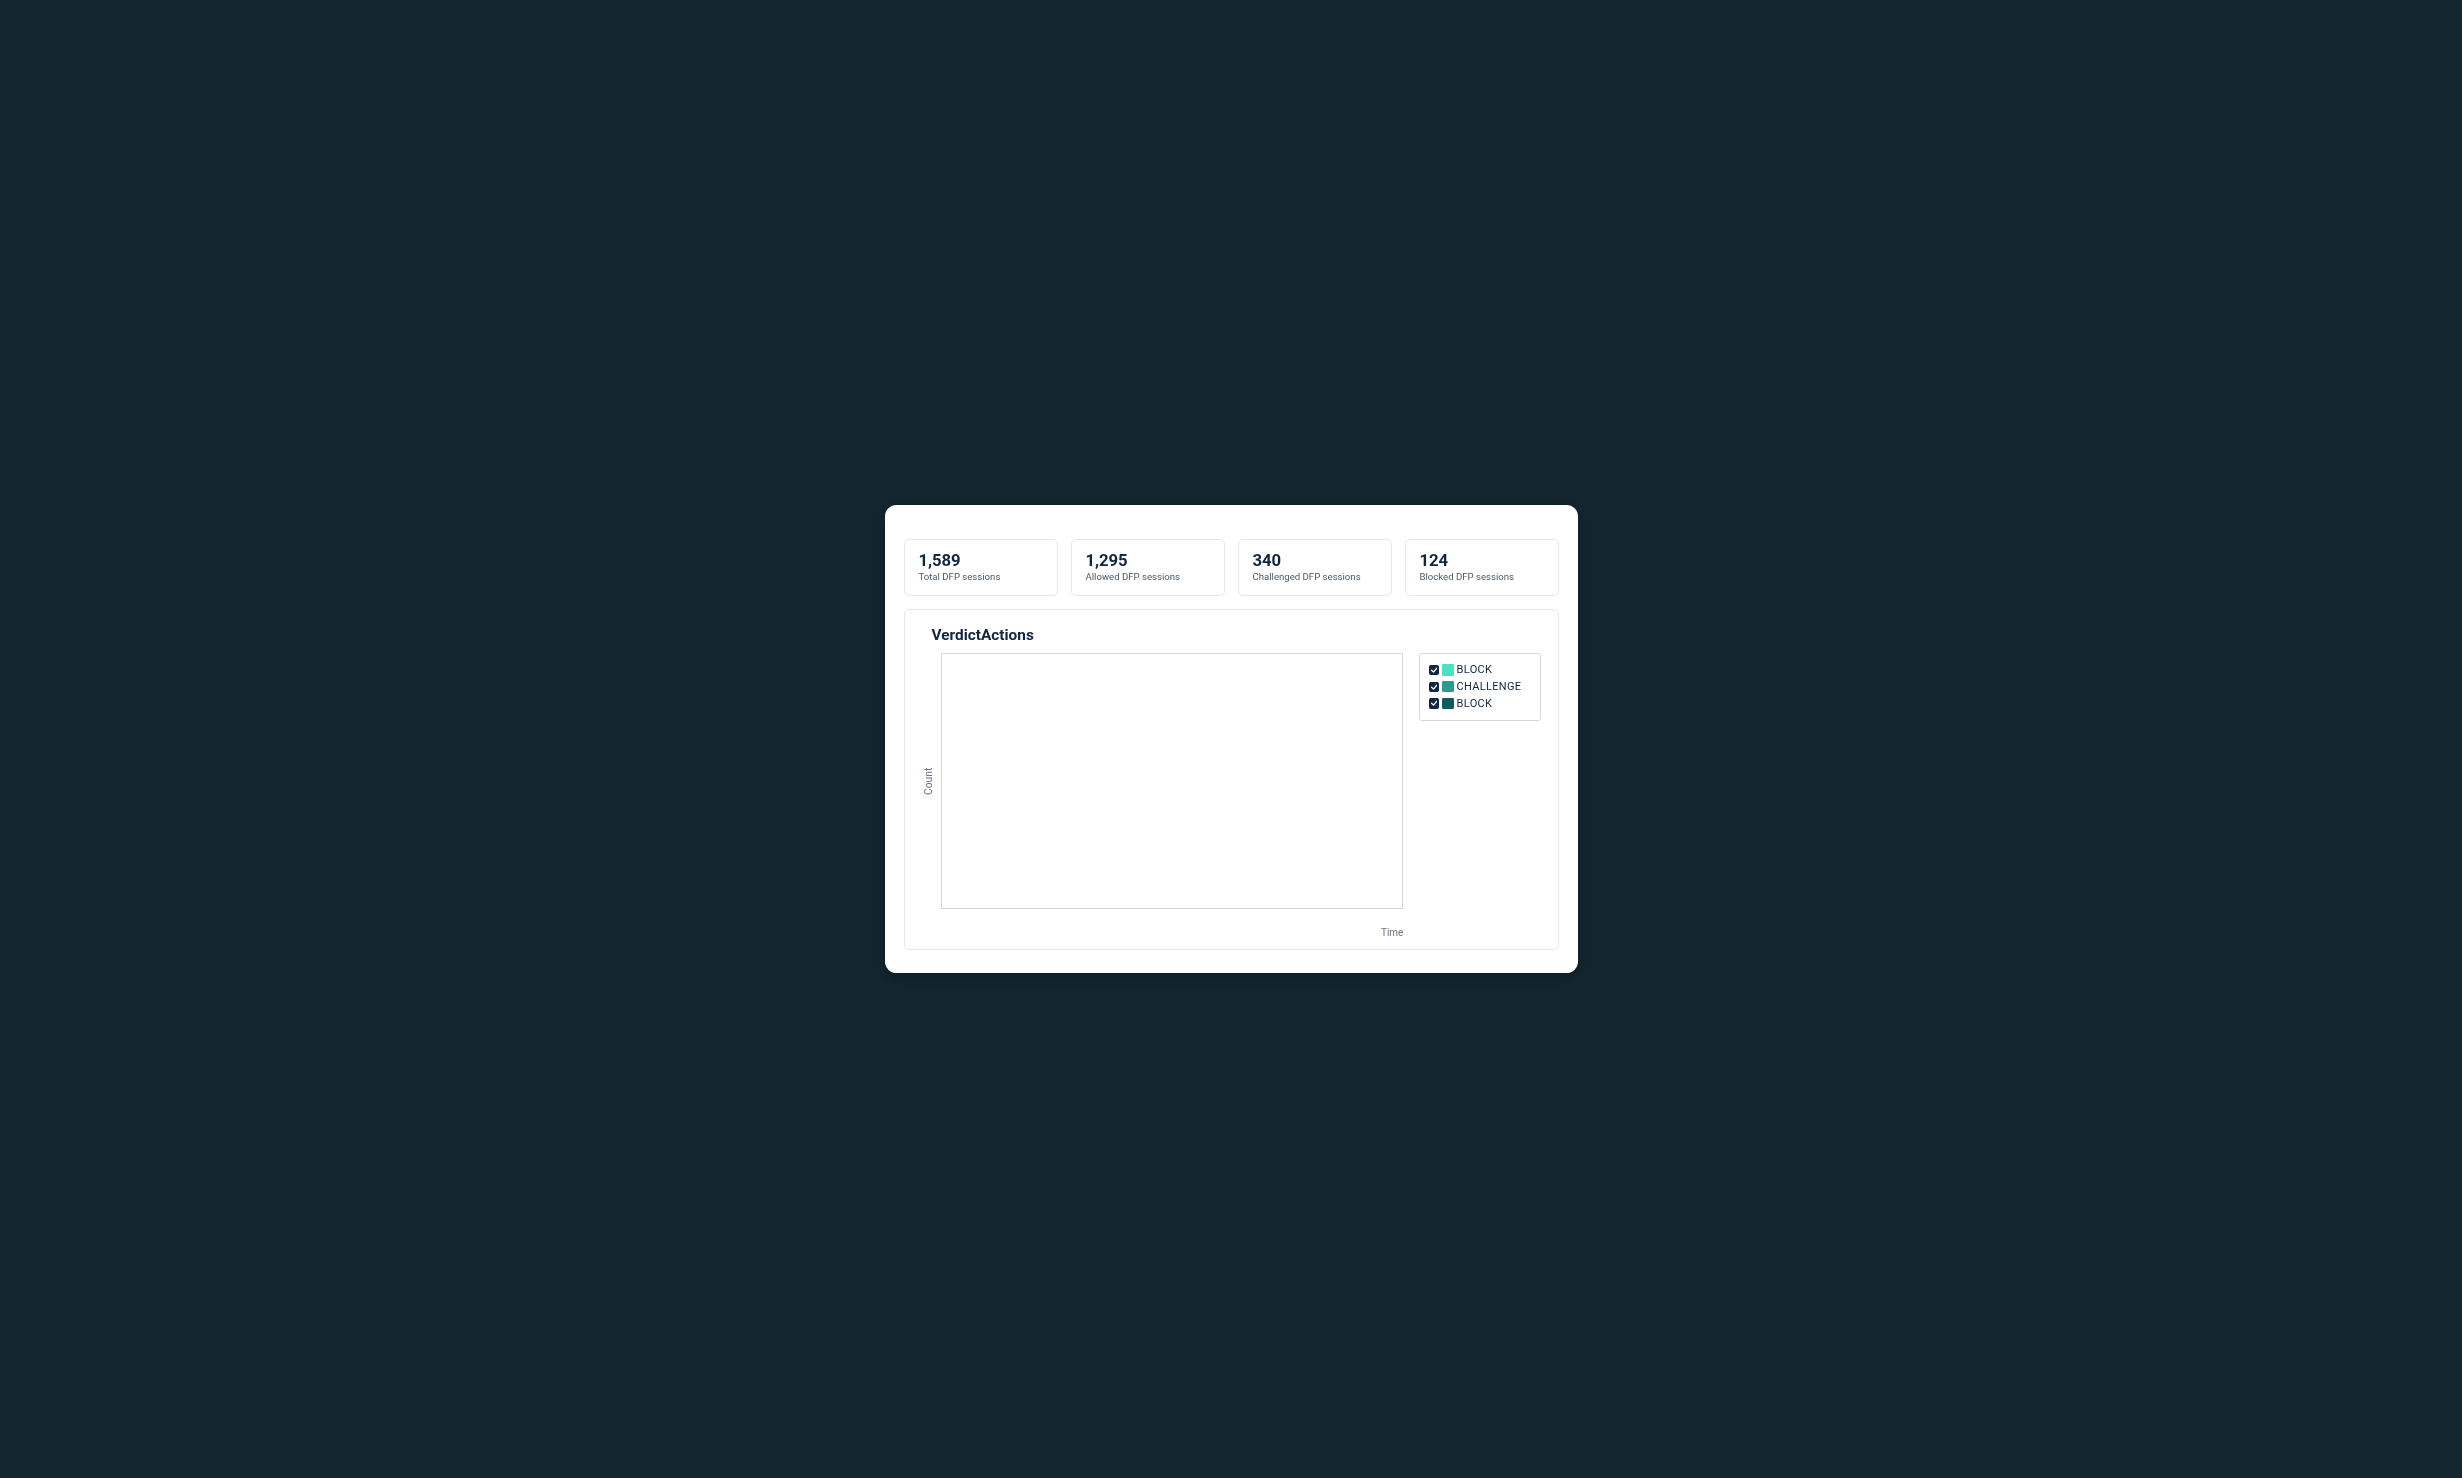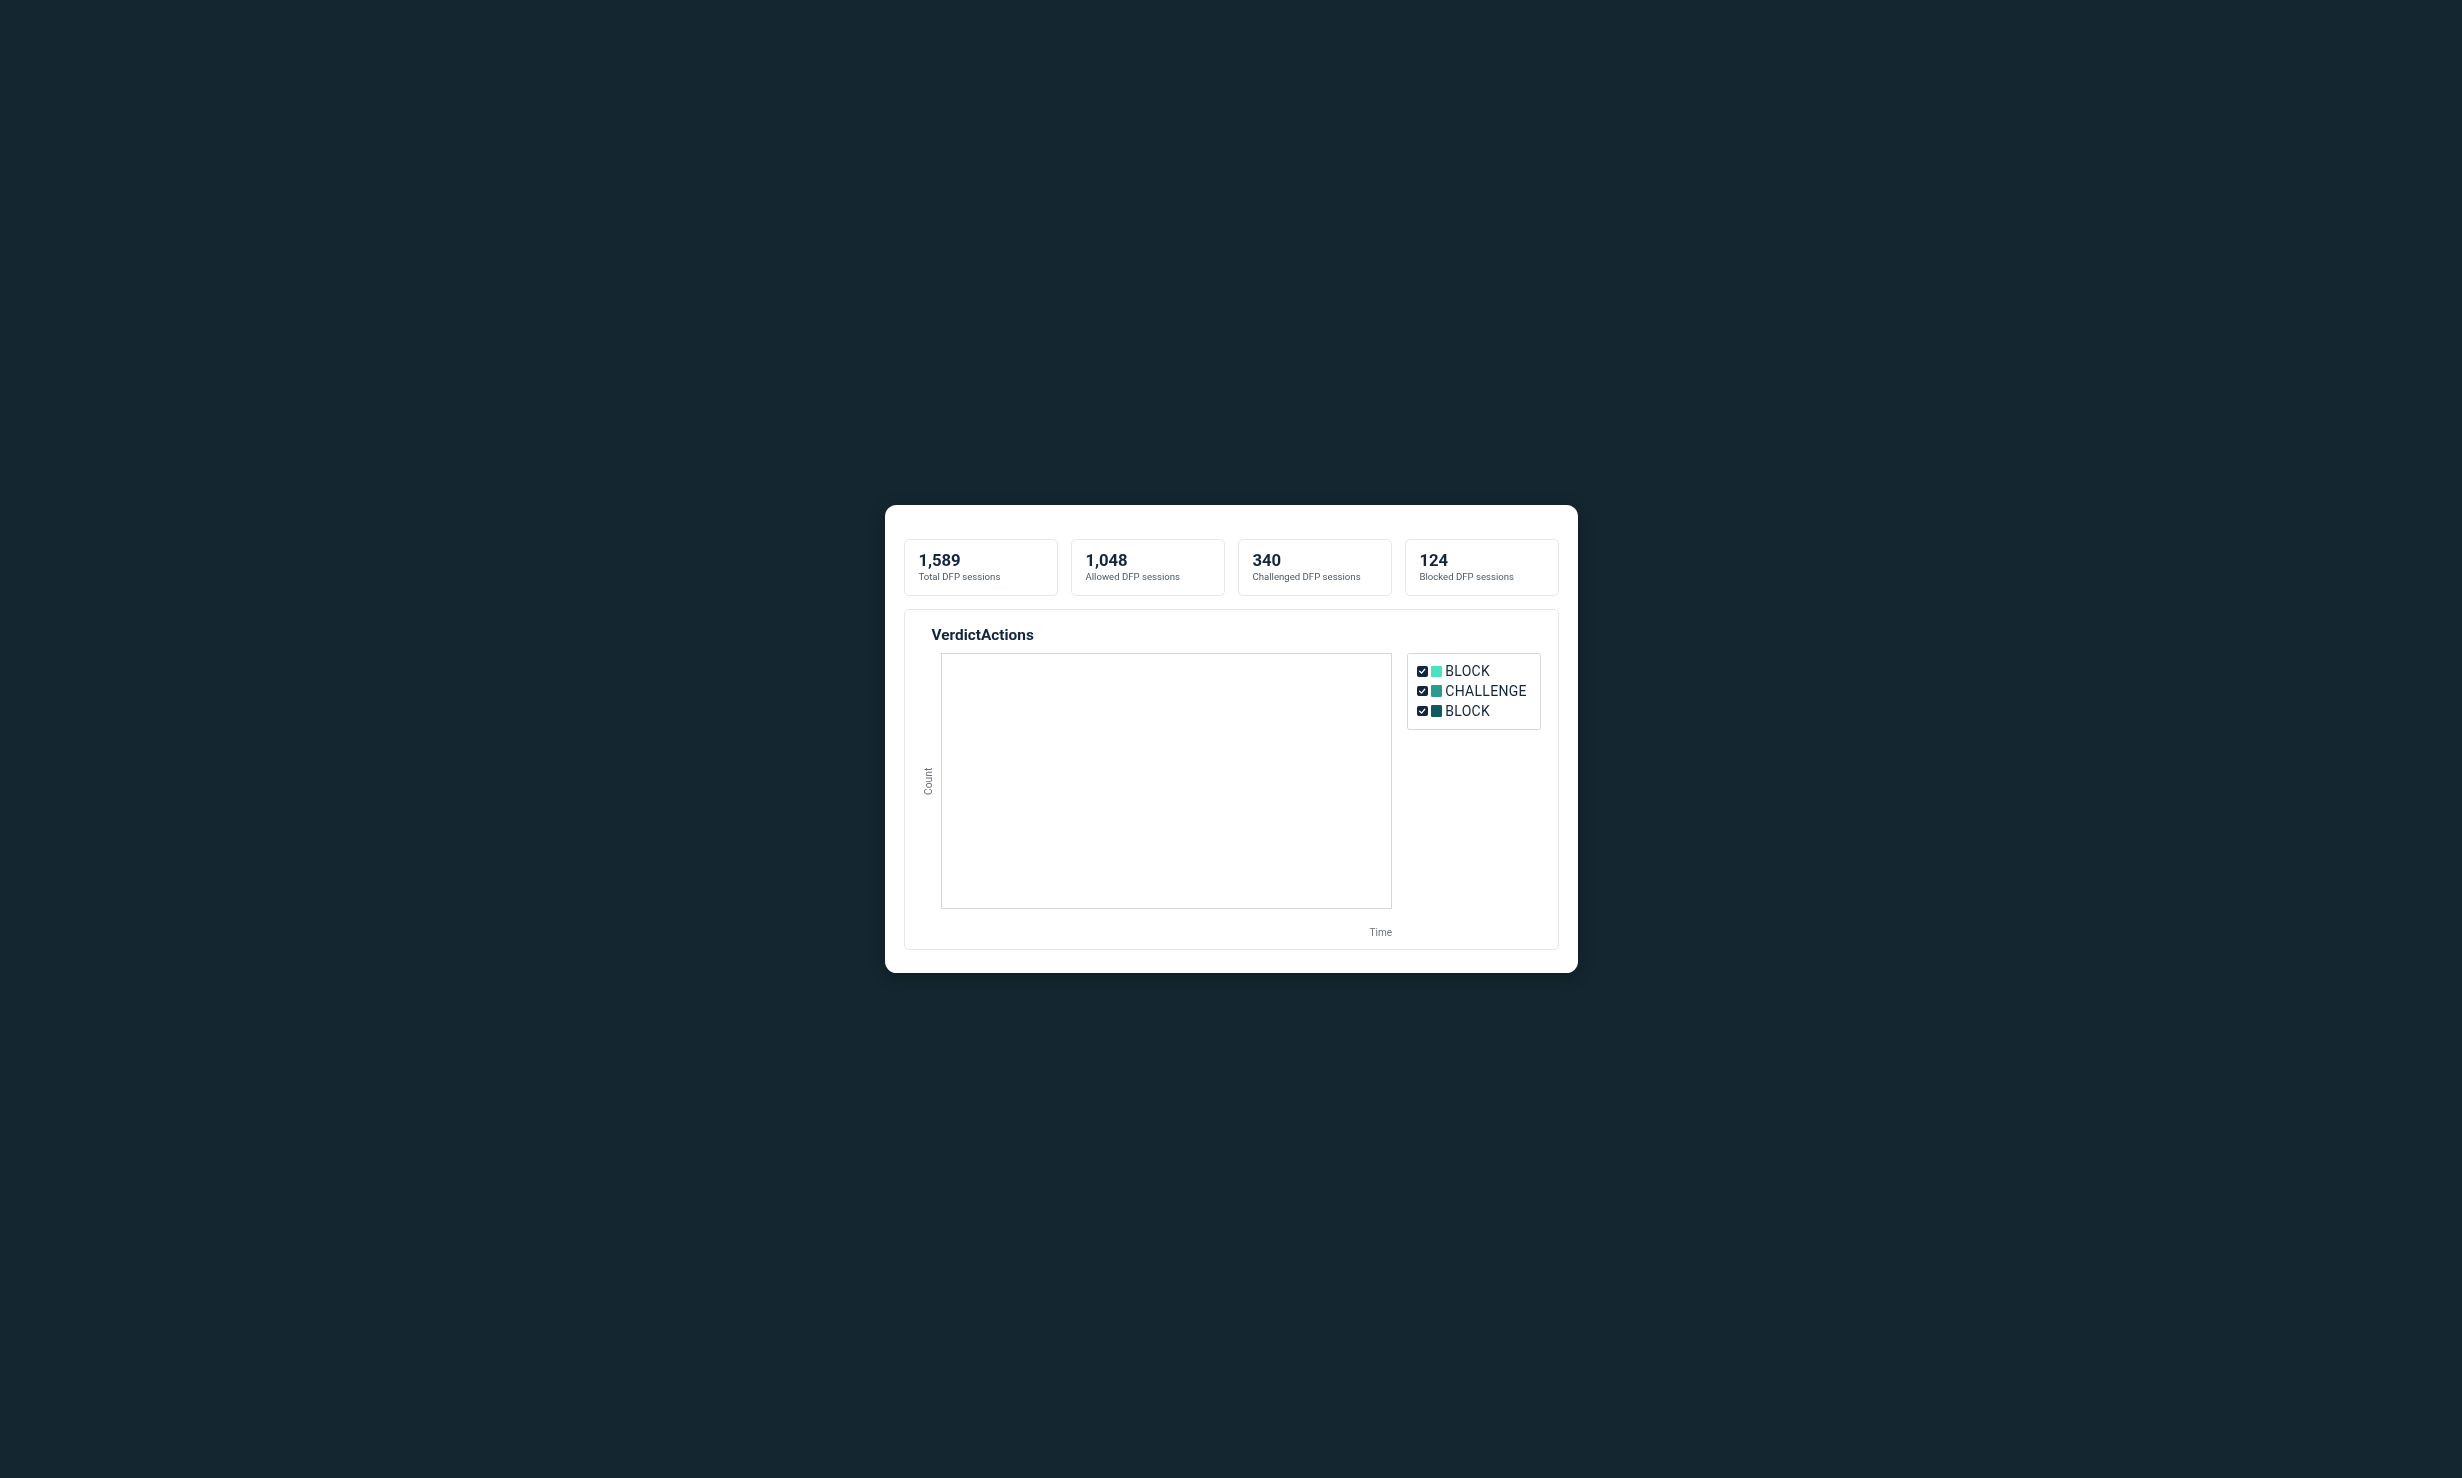--- a/index.html
+++ b/index.html
@@ -117,21 +117,21 @@
     border: 0.6px solid #d4d8dc;
     border-radius: 2.6px;
     padding: 7.7px 13px 7.7px 9px;
     min-width: 122px;
   }
   .legend-item {
     display: flex;
     align-items: center;
     gap: 3px;
     padding: 1.9px 0;
-    font-size: 14px;
+    font-size: 11px;
     color: #12263f;
     letter-spacing: 0.3px;
   }
   .legend-check {
     width: 10.3px; height: 10.3px;
     border-radius: 1.9px;
     background: #12263f;
     display: inline-flex;
     align-items: center;
     justify-content: center;
@@ -146,21 +146,21 @@
 <body>
 
 <div class="card">
 
   <div class="stats-row">
     <div class="stat">
       <div class="stat-value">1,589</div>
       <div class="stat-label">Total DFP sessions</div>
     </div>
     <div class="stat">
-      <div class="stat-value">1,048</div>
+      <div class="stat-value">1,295</div>
       <div class="stat-label">Allowed DFP sessions</div>
     </div>
     <div class="stat">
       <div class="stat-value">340</div>
       <div class="stat-label">Challenged DFP sessions</div>
     </div>
     <div class="stat">
       <div class="stat-value">124</div>
       <div class="stat-label">Blocked DFP sessions</div>
     </div>

